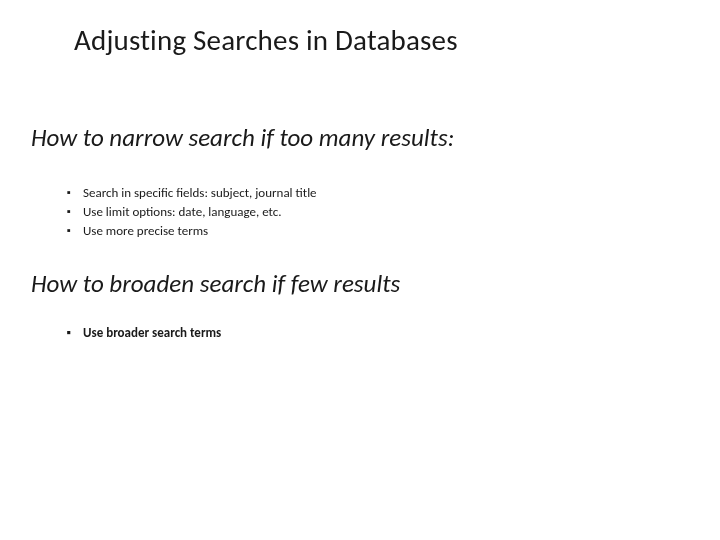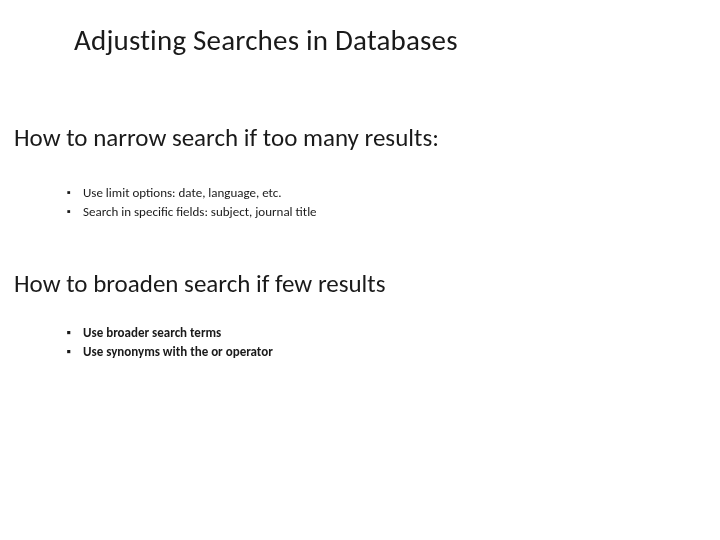--- a/index.html
+++ b/index.html
@@ -19,22 +19,23 @@
   }
   .title {
     position: absolute;
     left: 74px;
     top: 22px;
     font-size: 29px;
     letter-spacing: 0.2px;
   }
   .section-heading {
     position: absolute;
-    left: 14px;
+    left: 31px;
     font-size: 25px;
+    font-style: italic;
   }
   .h-narrow { top: 122px; }
   .h-broaden { top: 268px; }
   ul.bullets {
     position: absolute;
     left: 67px;
     margin: 0;
     padding: 0;
     list-style: none;
     font-size: 13px;
@@ -59,24 +60,24 @@
 </head>
 <body>
 
 <div class="slide">
 
   <div class="title">Adjusting Searches in Databases</div>
 
   <div class="section-heading h-narrow">How to narrow search if too many results:</div>
 
   <ul class="bullets bl-narrow">
+    <li>Search in specific fields: subject, journal title</li>
     <li>Use limit options: date, language, etc.</li>
-    <li>Search in specific fields: subject, journal title</li>
+    <li>Use more precise terms</li>
   </ul>
 
   <div class="section-heading h-broaden">How to broaden search if few results</div>
 
   <ul class="bullets bl-broaden">
     <li>Use broader search terms</li>
-    <li>Use synonyms with the or operator</li>
   </ul>
 
 </div>
 
 </body></html>

